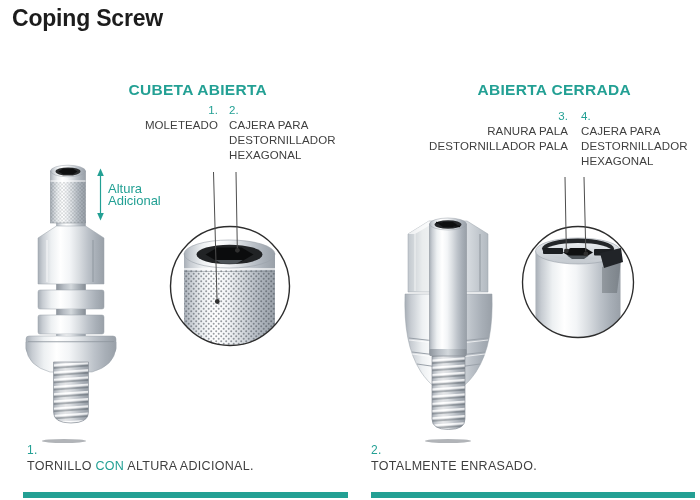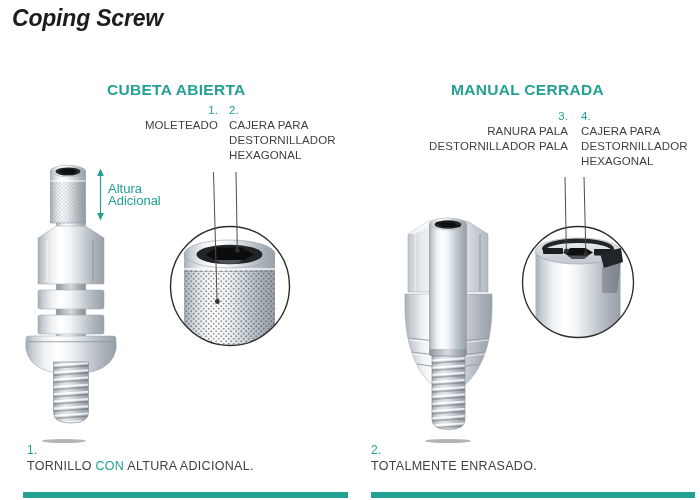--- a/index.html
+++ b/index.html
@@ -1,21 +1,21 @@
 <!DOCTYPE html>
 <html style="--accent: #23A094;"><head>
 <meta charset="utf-8">
 <style>
   :root{ --accent:#23A094; --text:#3F3F3F; }
   *{margin:0;padding:0;box-sizing:border-box;}
   body{background:#fff;font-family:"Liberation Sans",sans-serif;}
   .canvas{position:relative;width:700px;height:500px;background:#fff;overflow:hidden;}
   .art{position:absolute;left:0;top:0;}
-  .title{position:absolute;left:12px;top:5px;font-size:23px;font-weight:700;color:#1c1c1c;letter-spacing:-.2px;font-style:italic;}
-  .sec-h{position:absolute;font-size:15.5px;font-weight:700;color:var(--accent);letter-spacing:.3px;text-align:left;}
+  .title{position:absolute;left:12px;top:5px;font-size:23px;font-weight:700;color:#1c1c1c;letter-spacing:-.2px;}
+  .sec-h{position:absolute;font-size:15.5px;font-weight:700;color:var(--accent);letter-spacing:.3px;text-align:right;}
   .callout{position:absolute;font-size:11.5px;line-height:15px;color:var(--text);letter-spacing:.1px;}
   .callout .num{color:var(--accent);}
   .ra{text-align:right;}
   .dim{position:absolute;font-size:13px;line-height:11.5px;color:var(--accent);}
   .caption{position:absolute;font-size:12.5px;line-height:13.5px;color:var(--text);letter-spacing:.3px;}
   .caption .num{color:var(--accent);font-size:12px;margin-bottom:2px;}
   .hl{color:var(--accent);}
   .bar{position:absolute;height:6px;background:var(--accent);}
   .accent-stroke{stroke:var(--accent);}
   .accent-fill{fill:var(--accent);}
@@ -194,21 +194,21 @@
     <g>
       <line x1="100.5" y1="175" x2="100.5" y2="214" class="accent-stroke" stroke-width="1.2"></line>
       <polygon points="100.5,168.5 97.2,176 103.8,176" class="accent-fill"></polygon>
       <polygon points="100.5,220.5 97.2,213 103.8,213" class="accent-fill"></polygon>
     </g>
   </svg>
 
   <h1 class="title">Coping Screw</h1>
 
   <div class="sec-h" style="left:107px;top:81px;width:160px">CUBETA ABIERTA</div>
-  <div class="sec-h" style="left:451px;top:81px;width:180px">MANUAL CERRADA</div>
+  <div class="sec-h" style="left:451px;top:81px;width:180px">ABIERTA CERRADA</div>
 
   <div class="callout ra" style="left:78px;top:103px;width:140px">
     <div class="num">1.</div>
     <div>MOLETEADO</div>
   </div>
   <div class="callout" style="left:229px;top:103px;width:130px">
     <div class="num">2.</div>
     <div>CAJERA PARA</div>
     <div>DESTORNILLADOR</div>
     <div>HEXAGONAL</div>

